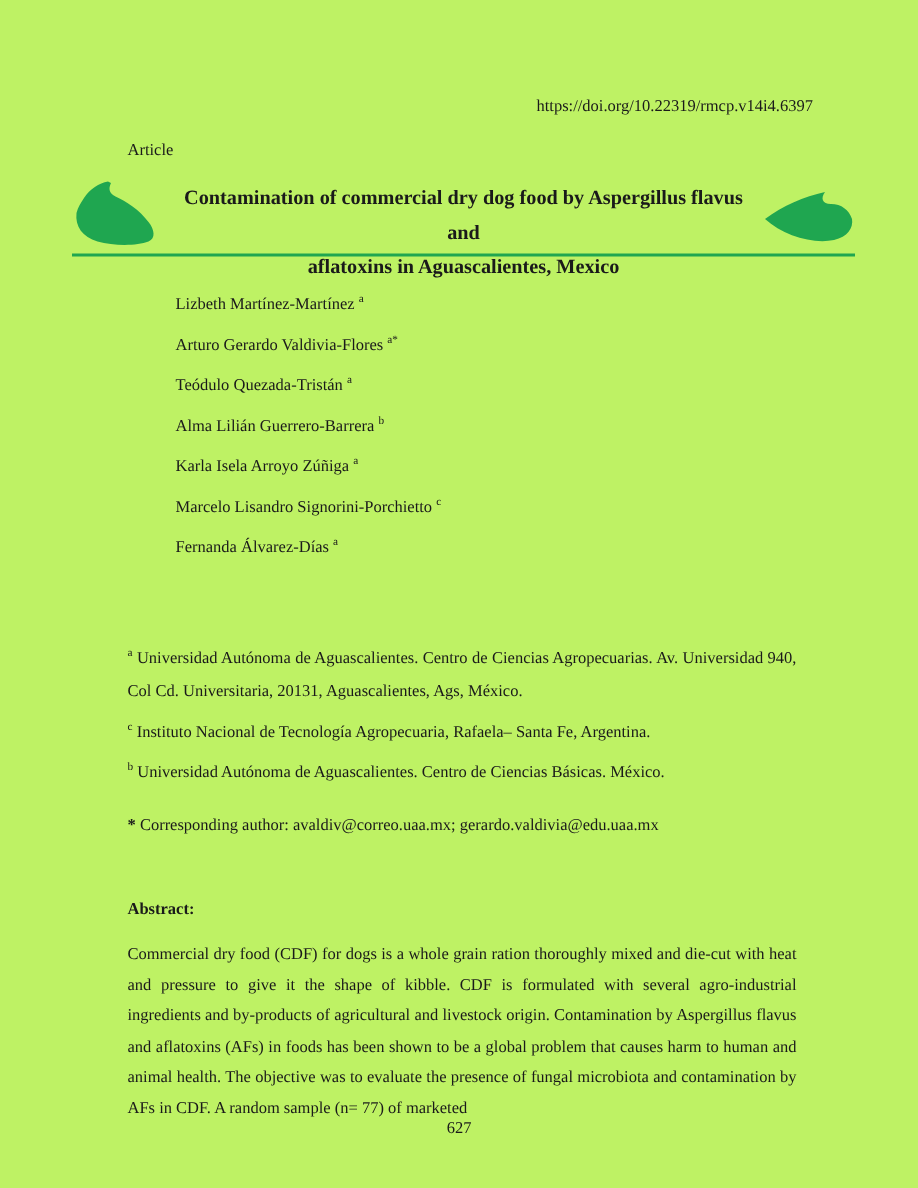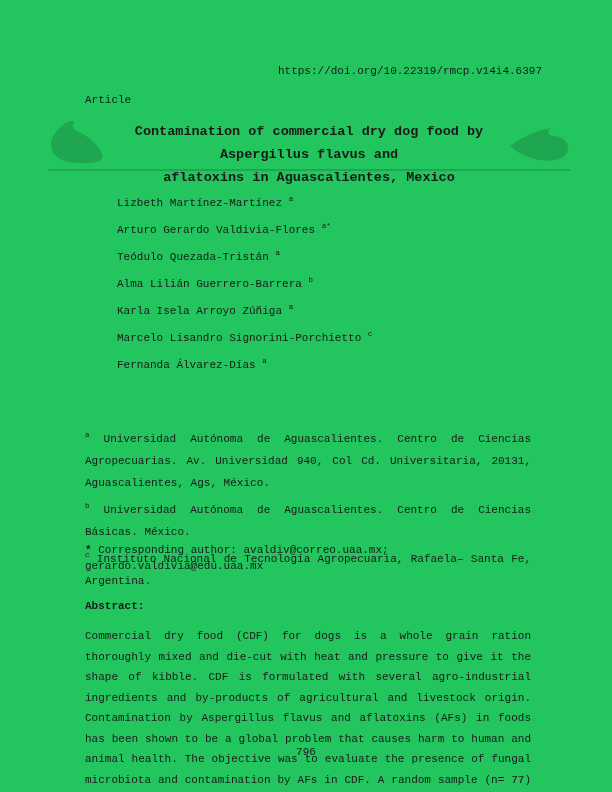--- a/index.html
+++ b/index.html
@@ -1,22 +1,22 @@
 <!DOCTYPE html>
 <html><head>
 <meta charset="utf-8">
 <style>
   * { margin:0; padding:0; box-sizing:border-box; }
   html,body { background:#e9e9e9; }
   .page {
     position:relative;
     width:612px; height:792px;
     margin:0 auto;
-    background:#22c55e;
-    font-family:Liberation Mono, monospace;
+    background:#bef264;
+    font-family:Liberation Serif, serif;
     color:#1a1a1a;
     overflow:hidden;
   }
   .doi-line {
     position:absolute; top:64px; left:85px; right:70px;
     text-align:right; font-size:11px; line-height:14px; color:#1a1a1a;
     text-decoration:none;
   }
   .article-line {
     position:absolute; top:93px; left:85px; right:62px;
@@ -83,30 +83,30 @@
     <p><span>Arturo Gerardo Valdivia-Flores</span> <sup>a*</sup></p>
     <p><span>Teódulo Quezada-Tristán</span> <sup>a</sup></p>
     <p><span>Alma Lilián Guerrero-Barrera</span> <sup>b</sup></p>
     <p><span>Karla Isela Arroyo Zúñiga</span> <sup>a</sup></p>
     <p><span>Marcelo Lisandro Signorini-Porchietto</span> <sup>c</sup></p>
     <p><span>Fernanda Álvarez-Días</span> <sup>a</sup></p>
   </div>
 
   <div class="affiliations">
     <p><sup>a</sup> <span>Universidad Autónoma de Aguascalientes. Centro de Ciencias Agropecuarias. Av. Universidad 940, Col Cd. Universitaria, 20131, Aguascalientes, Ags, México.</span></p>
+    <p><sup>c</sup> <span>Instituto Nacional de Tecnología Agropecuaria, Rafaela– Santa Fe, Argentina.</span></p>
     <p><sup>b</sup> <span>Universidad Autónoma de Aguascalientes. Centro de Ciencias Básicas. México.</span></p>
-    <p><sup>c</sup> <span>Instituto Nacional de Tecnología Agropecuaria, Rafaela– Santa Fe, Argentina.</span></p>
   </div>
 
   <p class="corresponding">
     <span class="marker">*</span>
     <span>Corresponding author:</span>
     <a>avaldiv@correo.uaa.mx;</a>
     <a>gerardo.valdivia@edu.uaa.mx</a>
   </p>
 
   <h2 class="abstract-heading">Abstract:</h2>
 
   <p class="abstract-paragraph">Commercial dry food (CDF) for dogs is a whole grain ration thoroughly mixed and die-cut with heat and pressure to give it the shape of kibble. CDF is formulated with several agro-industrial ingredients and by-products of agricultural and livestock origin. Contamination by Aspergillus flavus and aflatoxins (AFs) in foods has been shown to be a global problem that causes harm to human and animal health. The objective was to evaluate the presence of fungal microbiota and contamination by AFs in CDF. A random sample (n= 77) of marketed</p>
 
-  <div class="page-number">796</div>
+  <div class="page-number">627</div>
 
 </div>
 
 </body></html>

